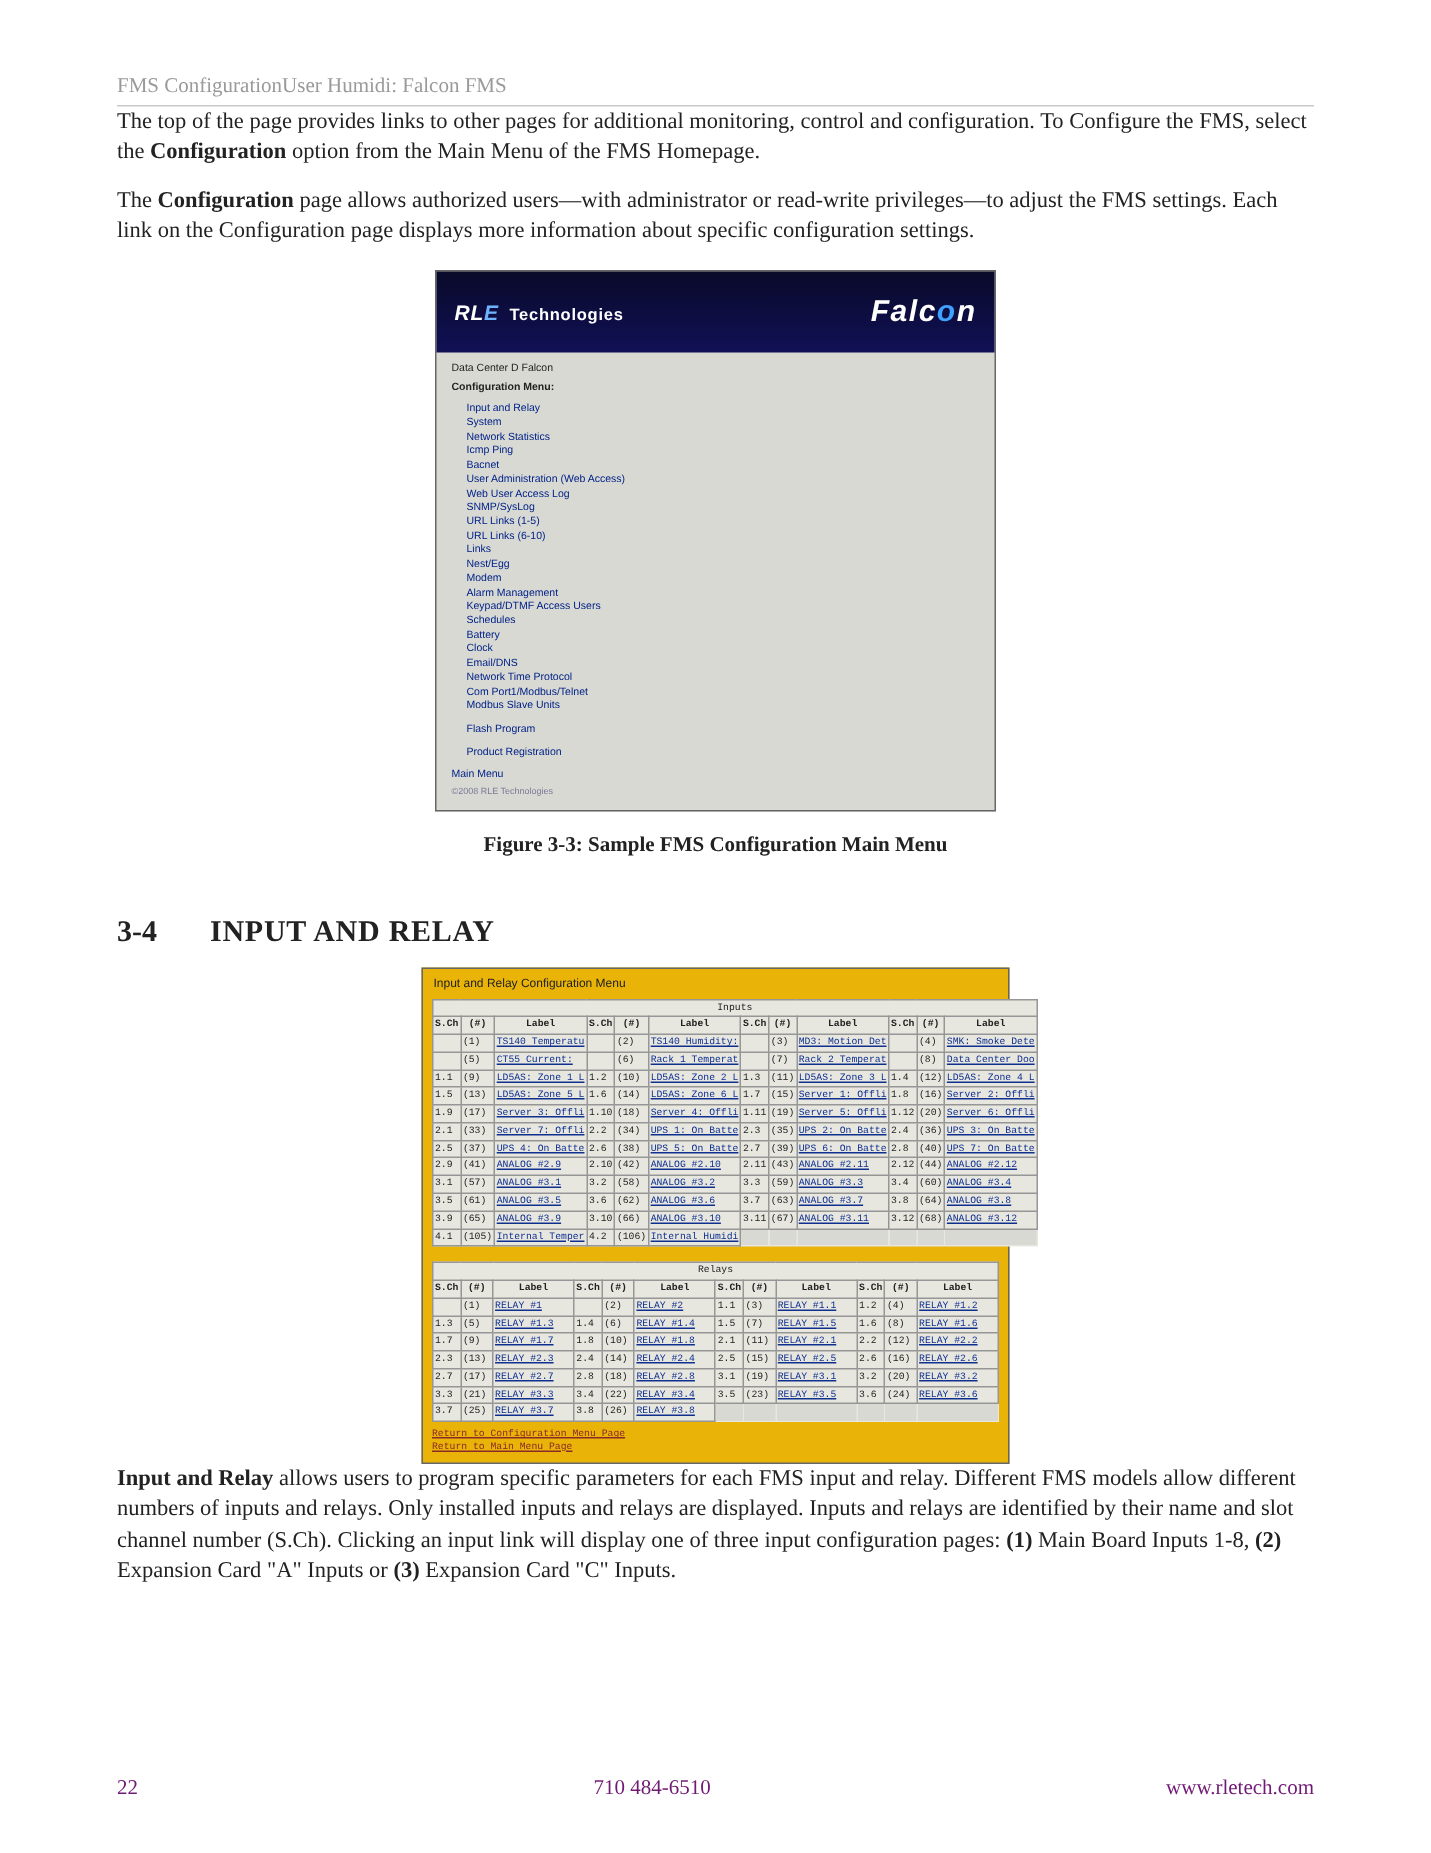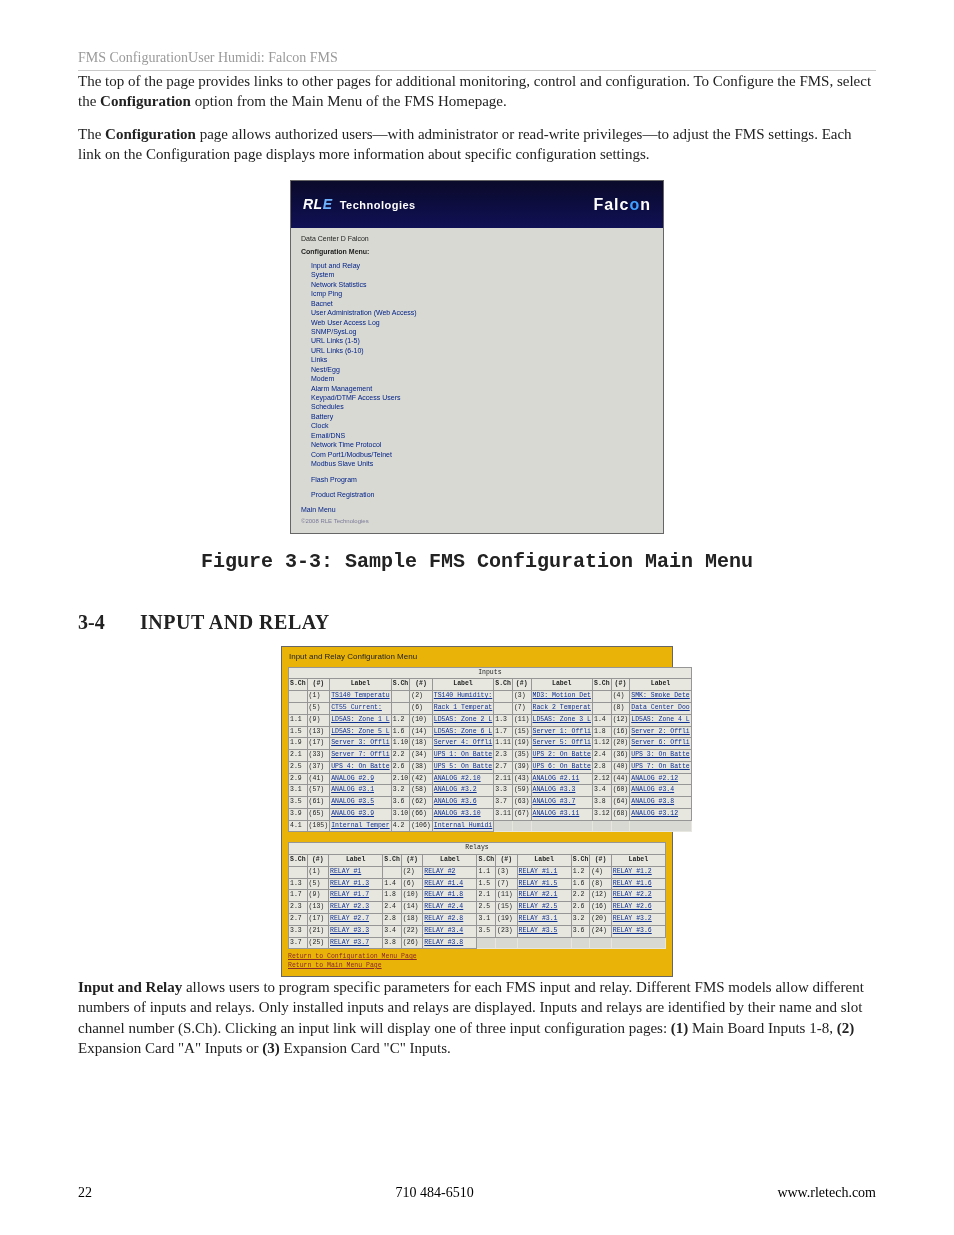--- a/index.html
+++ b/index.html
@@ -1,32 +1,32 @@
 <!DOCTYPE html>
 <html><head>
 <meta charset="utf-8">
 <style>
   html,body{margin:0;padding:0;background:#fff;font-family:"Times New Roman",Times,serif;color:#222;}
   .page{width:954px;height:1235px;margin:0 auto;position:relative;box-sizing:border-box;padding:50px 78px 40px 78px;}
   .runhead{display:flex;justify-content:flex-start;font-family:Georgia,"Times New Roman",serif;color:#9a9a9a;font-size:14px;border-bottom:1px solid #c9c9c9;padding-bottom:4px;}
   .body{font-size:15px;line-height:1.35;}
   .body p{margin:0 0 12px 0;}
   .indent{margin-left:62px;}
-  .figcap{text-align:center;font-weight:bold;font-size:20px;margin:14px 0 34px 0;font-family:Liberation Mono, monospace;}
+  .figcap{text-align:center;font-weight:bold;font-size:14px;margin:14px 0 34px 0;}
   .secrow{display:flex;align-items:baseline;margin:28px 0 10px 0;}
   .secnum{width:62px;font-size:20px;font-weight:bold;font-family:Georgia,serif;}
   .sectitle{font-size:20px;font-weight:bold;font-family:Georgia,serif;letter-spacing:0.5px;}
-  .foot{position:absolute;left:78px;right:78px;bottom:34px;display:flex;justify-content:space-between;font-size:14px;color:#000000;font-family:Georgia,serif;}
+  .foot{position:absolute;left:78px;right:78px;bottom:34px;display:flex;justify-content:space-between;font-size:14px;color:#701a75;font-family:Georgia,serif;}
 
   
   .shot1{width:372px;margin:16px auto 0 auto;background:#d9d9d3;border:1px solid #666;font-family:Tahoma,Arial,sans-serif;font-size:7px;color:#222;}
-  .shot1 .banner{height:47px;background:linear-gradient(#0a0a2a,#101056);display:flex;align-items:center;justify-content:space-between;padding:0 12px;}
+  .shot1 .banner{height:30px;background:linear-gradient(#0a0a2a,#101056);display:flex;align-items:center;justify-content:space-between;padding:12px 12px;}
   .shot1 .banner .left{color:#fff;font-weight:bold;font-size:11px;letter-spacing:0.5px;}
   .shot1 .banner .left .logo{font-size:14px;font-style:italic;}
-  .shot1 .banner .right{color:#fff;font-weight:900;font-size:16px;letter-spacing:1px;}
+  .shot1 .banner .right{color:#fff;font-weight:900;font-size:20px;font-style:italic;letter-spacing:1px;}
   .shot1 .banner .right .a{color:#3fa0ff;}
   .shot1 .pad{padding:6px 10px 8px 10px;}
   .shot1 .title1{font-size:7px;margin-bottom:4px;}
   .shot1 .title2{font-weight:bold;font-size:7px;margin-bottom:4px;}
   .shot1 a{color:#002288;}
   .shot1 .menu{margin-left:10px;line-height:1.35;}
   .shot1 .sp{height:6px;}
   .shot1 .copy{color:#7a7a9a;font-size:6px;margin-top:2px;}
 
   

